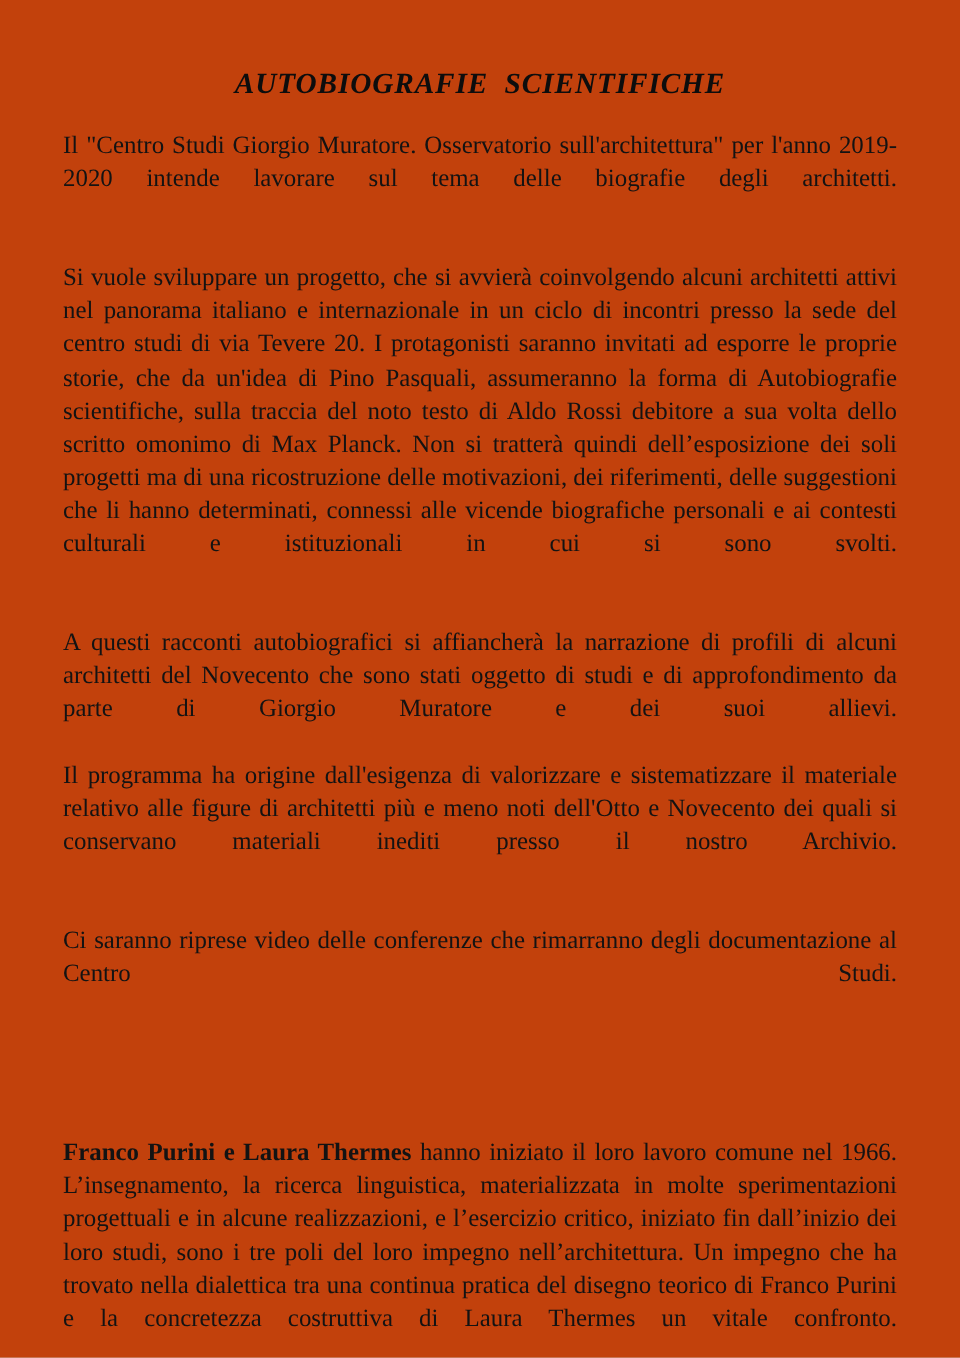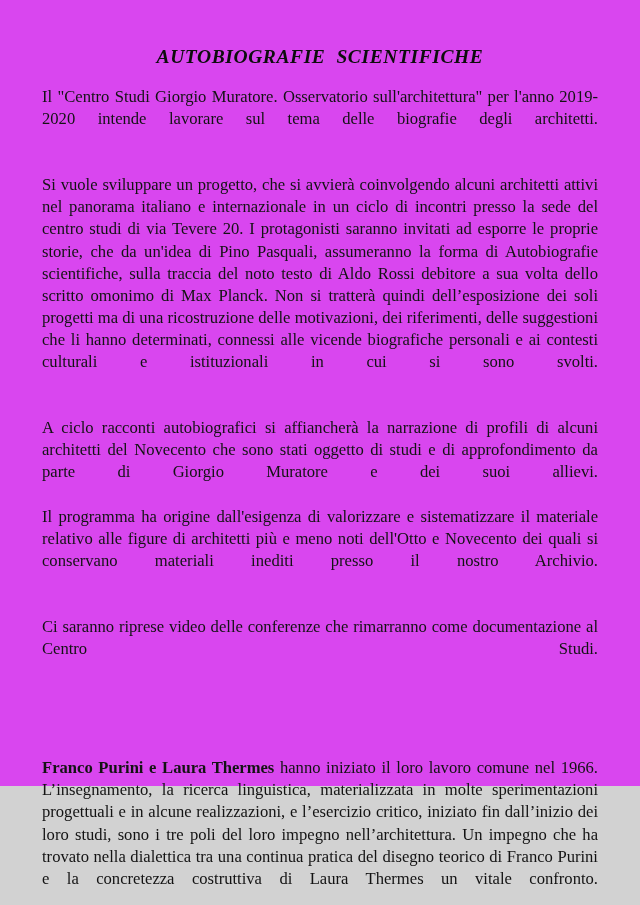--- a/index.html
+++ b/index.html
@@ -11,24 +11,24 @@
     height: 905px;
     background: #d2d2d2;
     font-family: "Liberation Serif", "DejaVu Serif", serif;
     color: #121212;
     overflow: hidden;
   }
 
   .page {
     position: relative;
     width: 640px;
-    height: 786px;
+    height: 905px;
     box-sizing: border-box;
     padding: 0;
-    background: #d946ef;
+    background: #c2410c;
   }
 
   .doc-title {
     position: absolute;
     top: 46px;
     left: 0;
     width: 640px;
     text-align: center;
     font-weight: bold;
     font-style: italic;
@@ -82,26 +82,26 @@
   <div class="body-block">
 
     <p class="para">Il "Centro Studi Giorgio Muratore. Osservatorio sull'architettura" per l'anno 2019-2020 intende lavorare sul tema delle biografie degli architetti.</p>
 
     <div class="gap-sm"></div>
 
     <p class="para">Si vuole sviluppare un progetto, che si avvierà coinvolgendo alcuni architetti attivi nel panorama italiano e internazionale in un ciclo di incontri presso la sede del centro studi di via Tevere 20. I protagonisti saranno invitati ad esporre le proprie storie, che da un'idea di Pino Pasquali, assumeranno la forma di Autobiografie scientifiche, sulla traccia del noto testo di Aldo Rossi debitore a sua volta dello scritto omonimo di Max Planck. Non si tratterà quindi dell’esposizione dei soli progetti ma di una ricostruzione delle motivazioni, dei riferimenti, delle suggestioni che li hanno determinati, connessi alle vicende biografiche personali e ai contesti culturali e istituzionali in cui si sono svolti.</p>
 
     <div class="gap-md"></div>
 
-    <p class="para">A ciclo racconti autobiografici si affiancherà la narrazione di profili di alcuni architetti del Novecento che sono stati oggetto di studi e di approfondimento da parte di Giorgio Muratore e dei suoi allievi.</p>
+    <p class="para">A questi racconti autobiografici si affiancherà la narrazione di profili di alcuni architetti del Novecento che sono stati oggetto di studi e di approfondimento da parte di Giorgio Muratore e dei suoi allievi.</p>
 
     <p class="para">Il programma ha origine dall'esigenza di valorizzare e sistematizzare il materiale relativo alle figure di architetti più e meno noti dell'Otto e Novecento dei quali si conservano materiali inediti presso il nostro Archivio.</p>
 
     <div class="gap-md"></div>
 
-    <p class="para">Ci saranno riprese video delle conferenze che rimarranno come documentazione al Centro Studi.</p>
+    <p class="para">Ci saranno riprese video delle conferenze che rimarranno degli documentazione al Centro Studi.</p>
 
     <div class="gap-lg"></div>
 
     <p class="para"><b class="name-run">Franco Purini e Laura Thermes</b><span> hanno iniziato il loro lavoro comune nel 1966. L’insegnamento, la ricerca linguistica, materializzata in molte sperimentazioni progettuali e in alcune realizzazioni,  e l’esercizio critico, iniziato fin dall’inizio dei loro studi, sono i tre poli del loro impegno nell’architettura. Un impegno che ha trovato nella dialettica tra una continua pratica del disegno teorico di Franco Purini e la concretezza costruttiva di Laura Thermes un vitale confronto.</span></p>
 
   </div>
 </div>
 
 </body></html>

